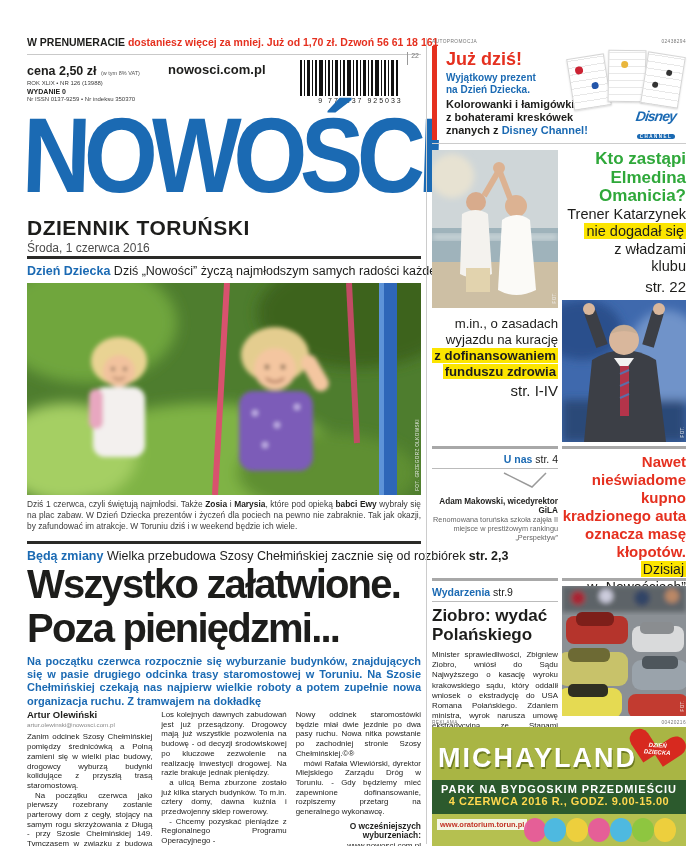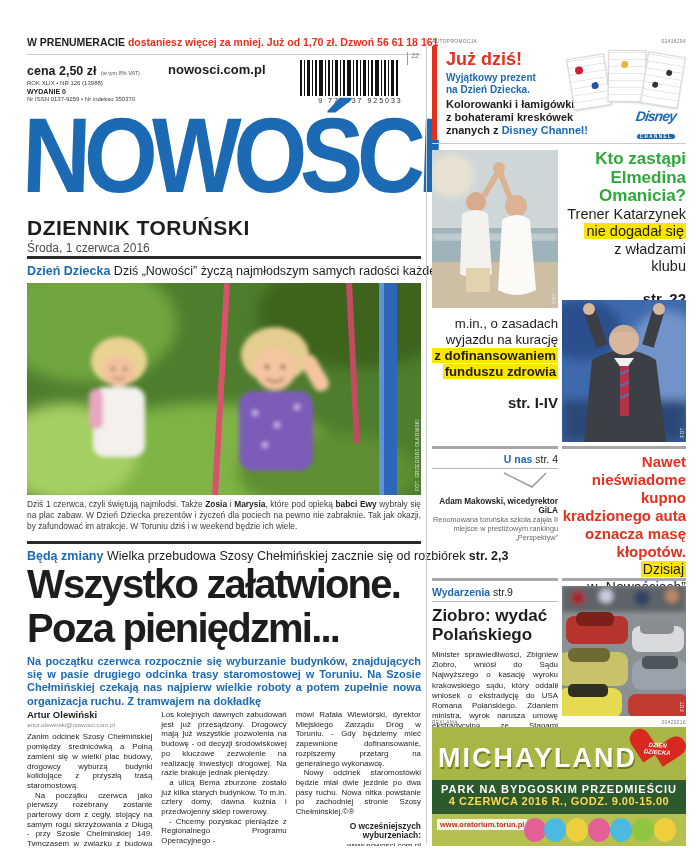--- a/index.html
+++ b/index.html
@@ -64,21 +64,21 @@
   .disney .d1{font-size:14px;font-weight:800;font-style:italic;letter-spacing:-1px;transform:skewX(-8deg);}
   .disney .d2{font-size:4.5px;font-weight:800;letter-spacing:1.5px;background:#1b6ab3;color:#fff;border-radius:4px;padding:0 3px;display:inline-block;}
   .hdiv{height:1px;background:#cccccc;}
   .hdiv1{top:143px;}
   .thickdiv{height:3px;background:#a8a8a8;}
   .beach{top:150px;width:126px;height:158px;overflow:hidden;background:#cfd6d8;}
   .sport{left:564px;top:150px;width:122px;text-align:right;}
   .sport .green{color:#2fa83a;font-size:17px;line-height:18.5px;font-weight:800;}
   .sport .ln{font-size:14.5px;line-height:17.5px;}
   .hl{background:#fce500;padding:0 2px;}
-  .sport .pref,.sanat .pref{font-size:15px;font-weight:700;margin-top:14px;}
+  .sport .pref,.sanat .pref{font-size:15px;font-weight:400;margin-top:2px;}
   .sanat{top:316px;width:126px;text-align:right;}
   .sanat .red{color:#e5301f;font-size:15px;line-height:17px;font-weight:800;}
   .sanat .ln{font-size:13.2px;line-height:16px;}
   .sanat .hlb{font-weight:800;}
   .coach{left:562px;top:300px;width:124px;height:142px;overflow:hidden;background:#3f69ad;}
   .divL2{top:446px;width:126px;} .divR2{left:562px;top:446px;width:124px;}
   .divL3{top:578px;width:126px;} .divR3{left:562px;top:578px;width:124px;}
   .tagrow{font-size:10.5px;border-bottom:1px solid #bbb;padding-bottom:3px;}
   .tagrow .tag{color:#1b6ab3;font-weight:800;}
   .unas{top:453px;width:126px;text-align:right;}
@@ -237,22 +237,22 @@
   </div>
   <div class="col">
     <div>
         <p class="para">Los kolejnych dawnych zabudowań jest już przesądzony. Drogowcy mają już wszystkie pozwolenia na budowę - od decyzji środowiskowej po kluczowe zezwolenie na realizację inwestycji drogowej. Na razie brakuje jednak pieniędzy.</p>
         <p class="para">a ulicą Bema zburzone zostało już kilka starych budynków. To m.in. cztery domy, dawna kuźnia i przedwojenny sklep rowerowy.</p>
         <p class="para">- Chcemy pozyskać pieniądze z Regionalnego Programu Operacyjnego -</p>
       </div>
   </div>
   <div class="col">
     <div>
+        <p class="para">Nowy odcinek staromostówki będzie miał dwie jezdnie po dwa pasy ruchu. Nowa nitka powstanie po zachodniej stronie Szosy Chełmińskiej.©®</p>
         <p class="para">mówi Rafała Wiewiórski, dyrektor Miejskiego Zarządu Dróg w Toruniu. - Gdy będziemy mieć zapewnione dofinansowanie, rozpiszemy przetarg na generalnego wykonawcę.</p>
-        <p class="para">Nowy odcinek staromostówki będzie miał dwie jezdnie po dwa pasy ruchu. Nowa nitka powstanie po zachodniej stronie Szosy Chełmińskiej.©®</p>
       </div>
     <div class="more">
       <div class="lbl">O wcześniejszych wyburzeniach:</div>
       <div class="url">www.nowosci.com.pl</div>
     </div>
   </div>
 </div>
 
 <div class="abs vdiv"></div>
 

